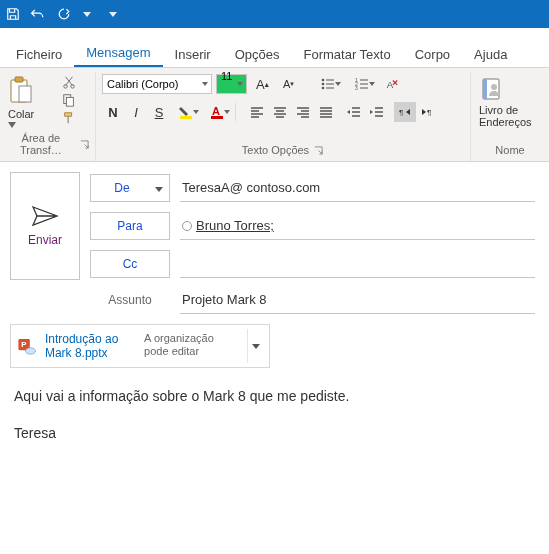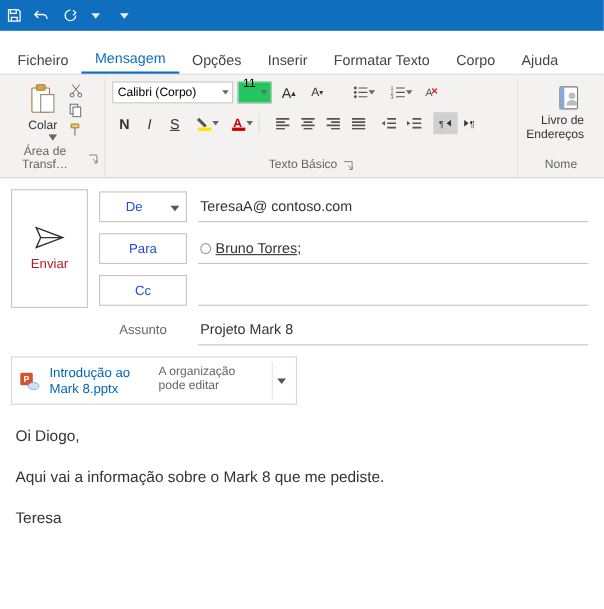--- a/index.html
+++ b/index.html
@@ -65,21 +65,21 @@
     display:flex;
     justify-content:center;
     align-items:center;
     gap:4px;
   }
   .dlg-launcher {
     width:11px;height:11px;
     display:inline-flex;align-items:center;justify-content:center;
   }
   .big-btn {
-    display:flex;flex-direction:column;align-items:flex-end;justify-content:center;
+    display:flex;flex-direction:column;align-items:flex-start;justify-content:center;
     width:48px; gap:2px; padding:2px;
   }
   .big-btn .lbl { font-size:11px; color:#333; text-align:center; line-height:1.1;}
   .paste-aux { display:flex;flex-direction:column;gap:2px; margin-left:2px;}
   .mini { width:18px;height:16px;display:flex;align-items:center;justify-content:center;}
   .font-row { display:flex;gap:4px; align-items:center;}
   .font-select {
     background:#fff; border:1px solid #c8c6c4; height:20px; font-size:11px;
     padding:0 14px 0 4px; display:flex;align-items:center; position:relative; min-width:110px;
   }
@@ -111,21 +111,21 @@
     display:grid;
     grid-template-columns: 70px 80px 1fr;
     gap: 6px 10px;
     align-items:center;
   }
   .send-cell {
     grid-row: 1 / span 3;
     display:flex;flex-direction:column;align-items:center;justify-content:center;
     border:1px solid #c8c6c4; height:108px; width:70px; gap:6px;
   }
-  .send-cell .lbl { font-size:12px; color:#b91c1c;}
+  .send-cell .lbl { font-size:12px; color:#701a75;}
   .hdr-btn {
     border:1px solid #c8c6c4; height:28px; display:flex;align-items:center;justify-content:center;
     font-size:12px; color:#1d4ed8; background:#fff; position:relative;
   }
   .hdr-btn.dd { padding-right:16px;}
   .hdr-btn.dd::after{
     content:""; position:absolute; right:6px; top:12px;
     border-left:4px solid transparent;border-right:4px solid transparent;border-top:5px solid #555;
   }
   .hdr-field {
@@ -184,22 +184,22 @@
   <span class="qat-btn chev" style="margin-left:6px;">
     <svg width="10" height="10" viewBox="0 0 10 10">
         <path fill="#fff" d="M1 3h8L5 8z"></path>
       </svg>
   </span>
 </div>
 
 <div class="tabs">
   <div class="tab">Ficheiro</div>
   <div class="tab active">Mensagem</div>
+  <div class="tab">Inserir</div>
   <div class="tab">Opções</div>
-  <div class="tab">Inserir</div>
   <div class="tab">Formatar Texto</div>
   <div class="tab">Corpo</div>
   <div class="tab">Ajuda</div>
 </div>
 
 <div class="ribbon">
 
   <div class="group" style="width:96px;">
     <div class="group-body">
       <div class="big-btn">
@@ -339,21 +339,21 @@
           </span>
         <span class="ib">
             <svg width="14" height="12" viewBox="0 0 14 12">
               <text x="6" y="9" font-size="8" fill="#333">¶</text>
               <path fill="#333" d="M5 6 1 3v6z"></path>
             </svg>
           </span>
       </div>
     </div>
     <div class="group-label">
-      <span>Texto Básico</span>
+      <span>Texto Opções</span>
       <span class="dlg-launcher">
         <svg width="9" height="9" viewBox="0 0 10 10">
             <path stroke="#888" fill="none" d="M1 1h8v8 M5 5l4 4 M6 9h3V6"></path>
           </svg>
       </span>
     </div>
   </div>
 
   <div class="group" style="border-right:none;">
     <div class="group-body">
@@ -422,17 +422,16 @@
       </svg>
       <div class="attach-text">
         <span class="attach-name">Introdução ao Mark 8.pptx</span>
         <span class="attach-sub">A organização pode editar</span>
       </div>
       <div class="attach-dd"></div>
     </div>
   </div>
 
   <div class="body-area">
-    <p>Oi Diogo,</p>
     <p>Aqui vai a informação sobre o Mark 8 que me pediste.</p>
     <p>Teresa</p>
   </div>
 </div>
 
 </body></html>

